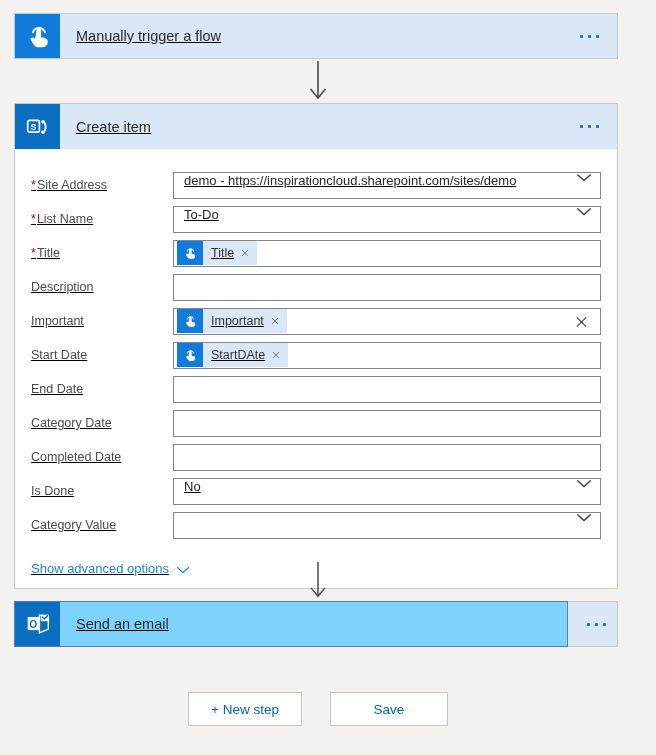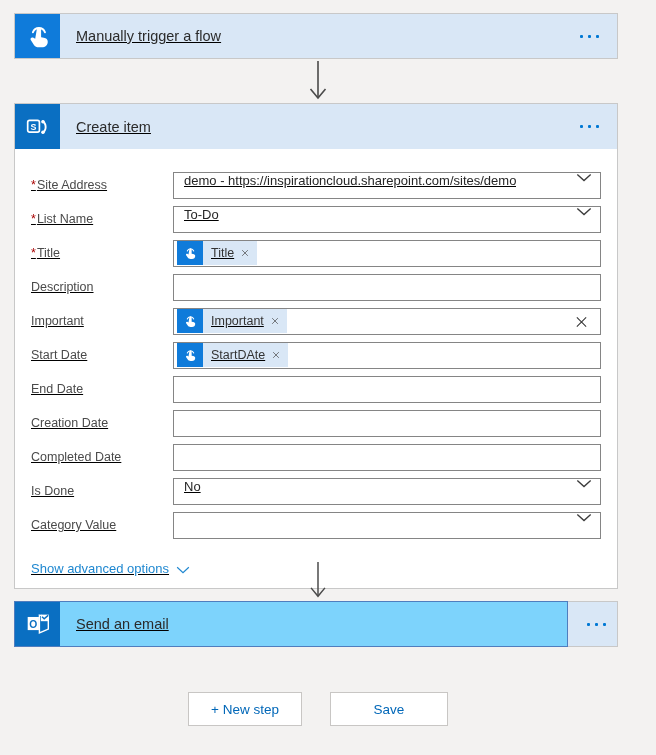--- a/index.html
+++ b/index.html
@@ -242,21 +242,21 @@
   <div class="field-row">
     <div class="field-label"><span class="lbl">End Date</span></div>
     <div class="input-box">
 
       <span class="value"></span>
 
     </div>
   </div>
 
   <div class="field-row">
-    <div class="field-label"><span class="lbl">Creation Date</span></div>
+    <div class="field-label"><span class="lbl">Category Date</span></div>
     <div class="input-box">
 
       <span class="value"></span>
 
     </div>
   </div>
 
   <div class="field-row">
     <div class="field-label"><span class="lbl">Completed Date</span></div>
     <div class="input-box">

